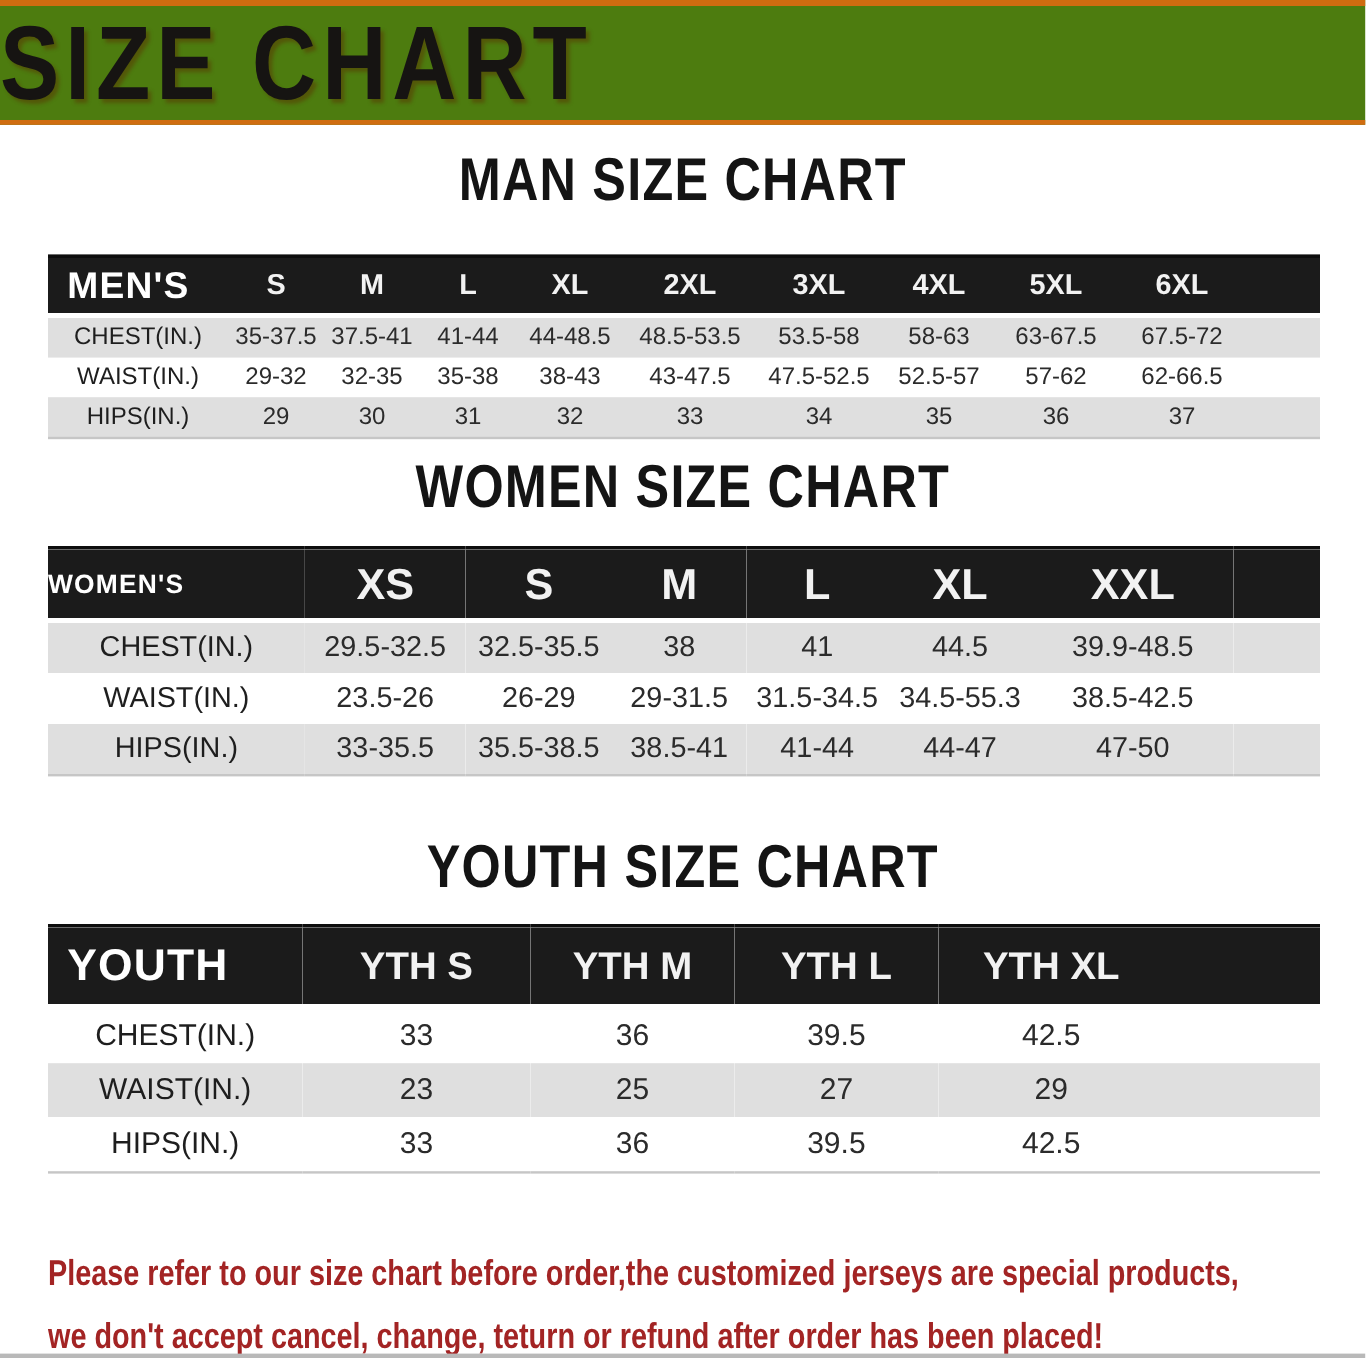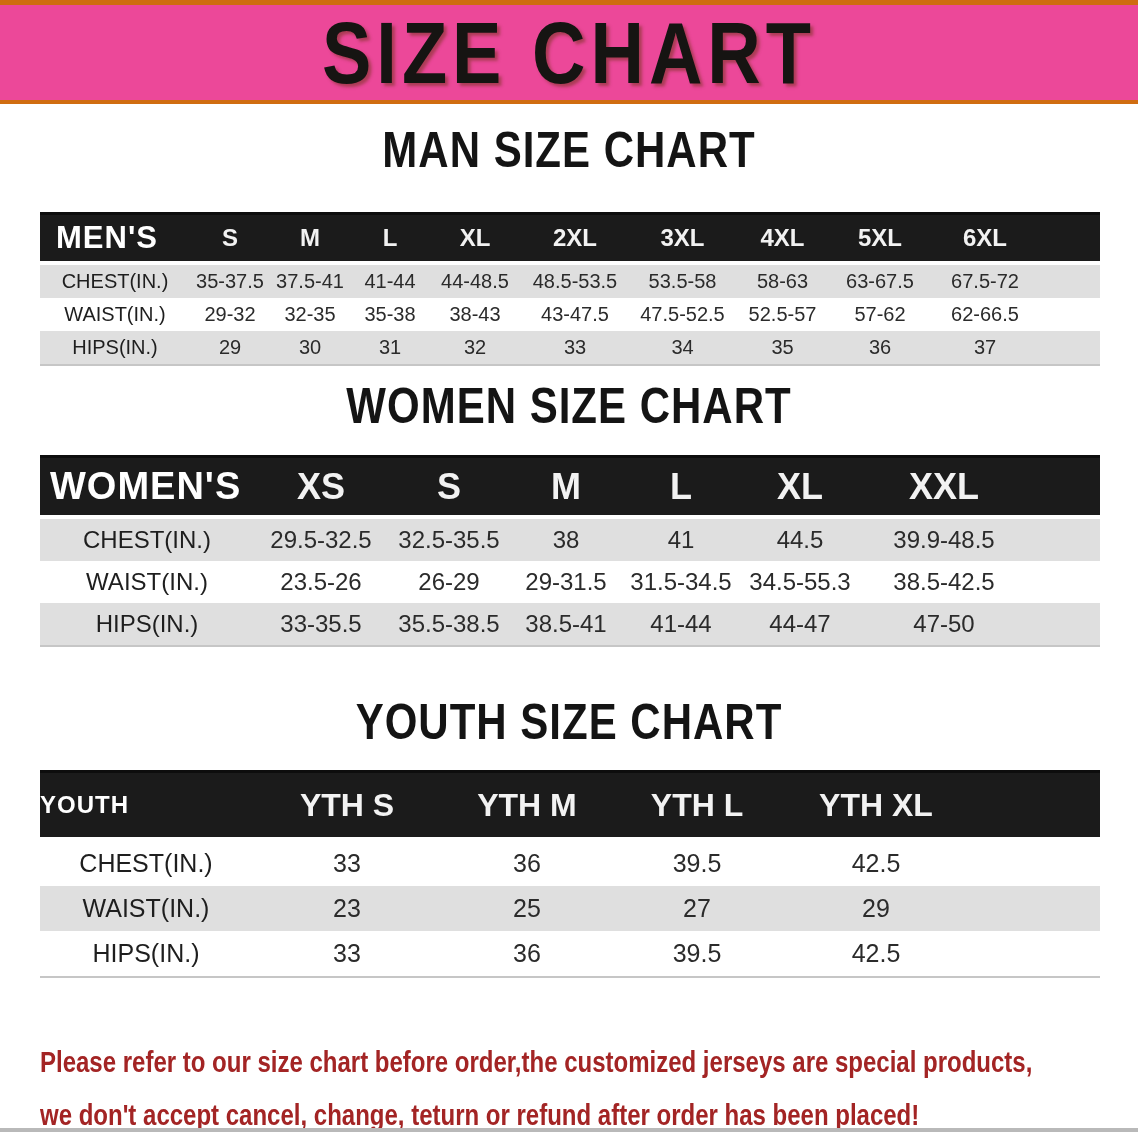--- a/index.html
+++ b/index.html
@@ -12,25 +12,25 @@
     position: relative;
     width: 1138px; height: 1132px;
     overflow: hidden;
     background: #ffffff;
   }
 
   
   .banner {
     position: absolute; top: 0; left: 0;
     width: 1138px; height: 104px;
-    background: #ec4899;
+    background: #4d7c0f;
     border-top: 5px solid #cf6c10;
     border-bottom: 4px solid #d06d11;
     box-sizing: border-box;
-    display: flex; align-items: center; justify-content: center;
+    display: flex; align-items: center; justify-content: flex-start;
   }
   .banner-title {
     font-size: 74px; font-weight: 800;
     color: #161412;
     letter-spacing: 5px;
     transform: scaleY(1.18);
     text-shadow: 3px 3px 3px rgba(90, 45, 0, 0.45);
     white-space: nowrap;
   }
 
@@ -84,26 +84,26 @@
   .data-row.alt td { background: #dfdfdf; }
   .data-row td.row-label { color: #1e1e1e; }
 
   
   #table-man .header-row th { height: 46px; font-size: 24px; }
   #table-man .header-row th.group-label { font-size: 31px; padding-left: 16px; }
   #table-man .data-row td { height: 33px; font-size: 20px; }
 
   
   #table-women .header-row th { height: 57px; font-size: 36px; }
-  #table-women .header-row th.group-label { font-size: 38px; padding-left: 10px; margin-left: 16px; }
+  #table-women .header-row th.group-label { font-size: 22px; padding-left: 0; margin-left: 16px; }
   #table-women .data-row td { height: 42px; font-size: 24px; }
 
   
   #table-youth .header-row th { height: 64px; font-size: 32px; }
-  #table-youth .header-row th.group-label { font-size: 24px; }
+  #table-youth .header-row th.group-label { font-size: 37px; padding-left: 16px; }
   #table-youth .data-row td { height: 45px; font-size: 25px; }
 
   
   .note {
     position: absolute; top: 1036px; left: 40px;
     width: 1060px;
     color: #a32424;
     font-size: 24px;
     font-weight: 600;
     line-height: 42px;

